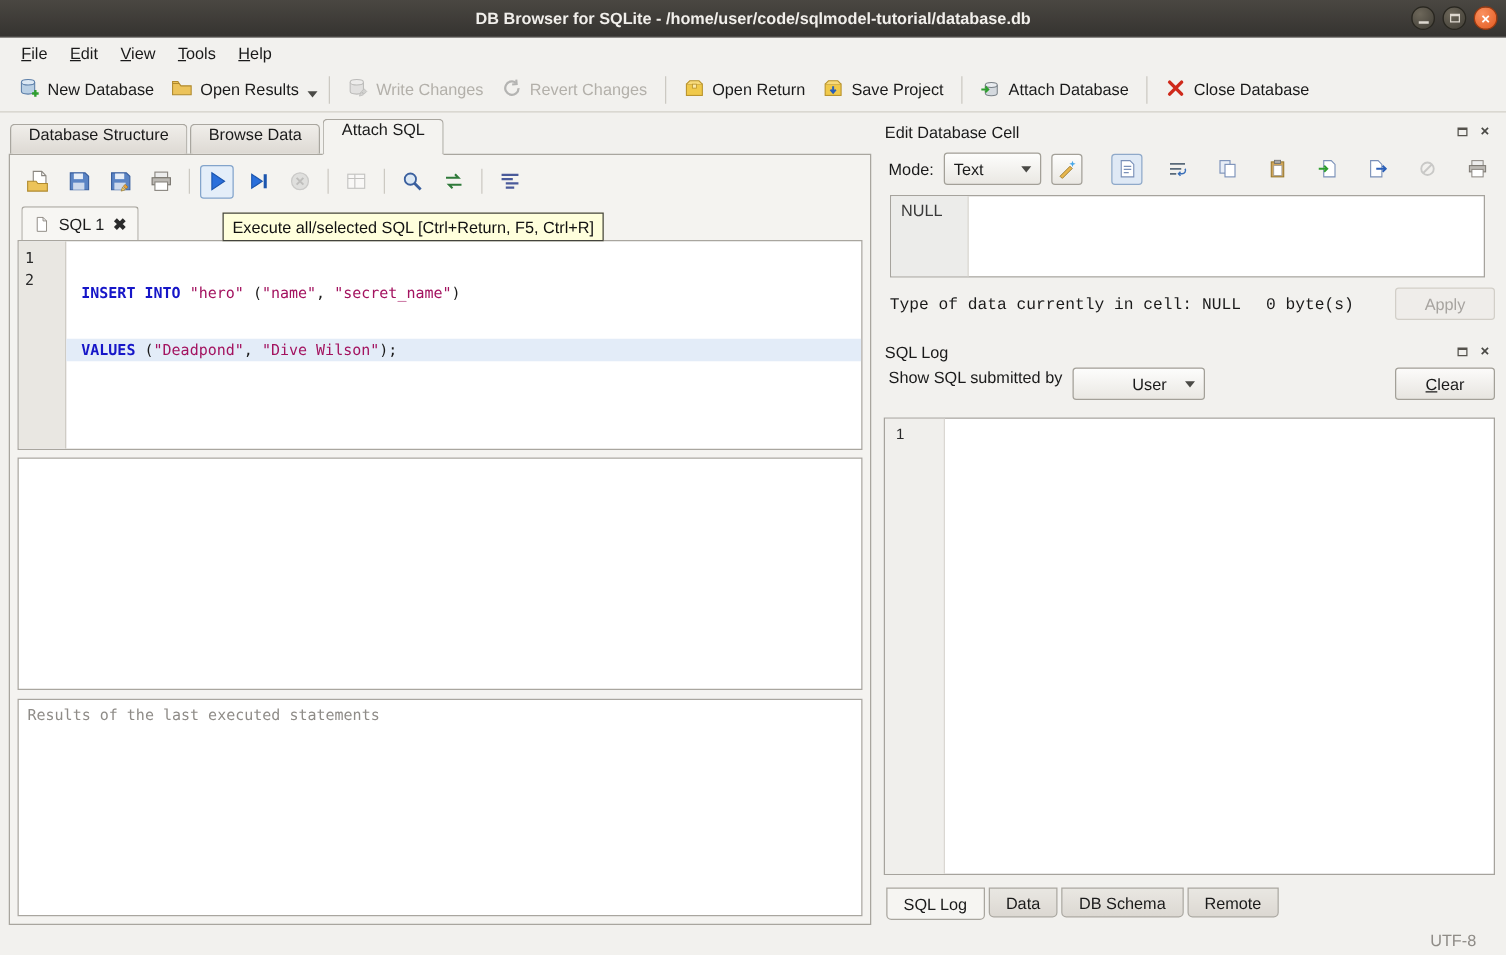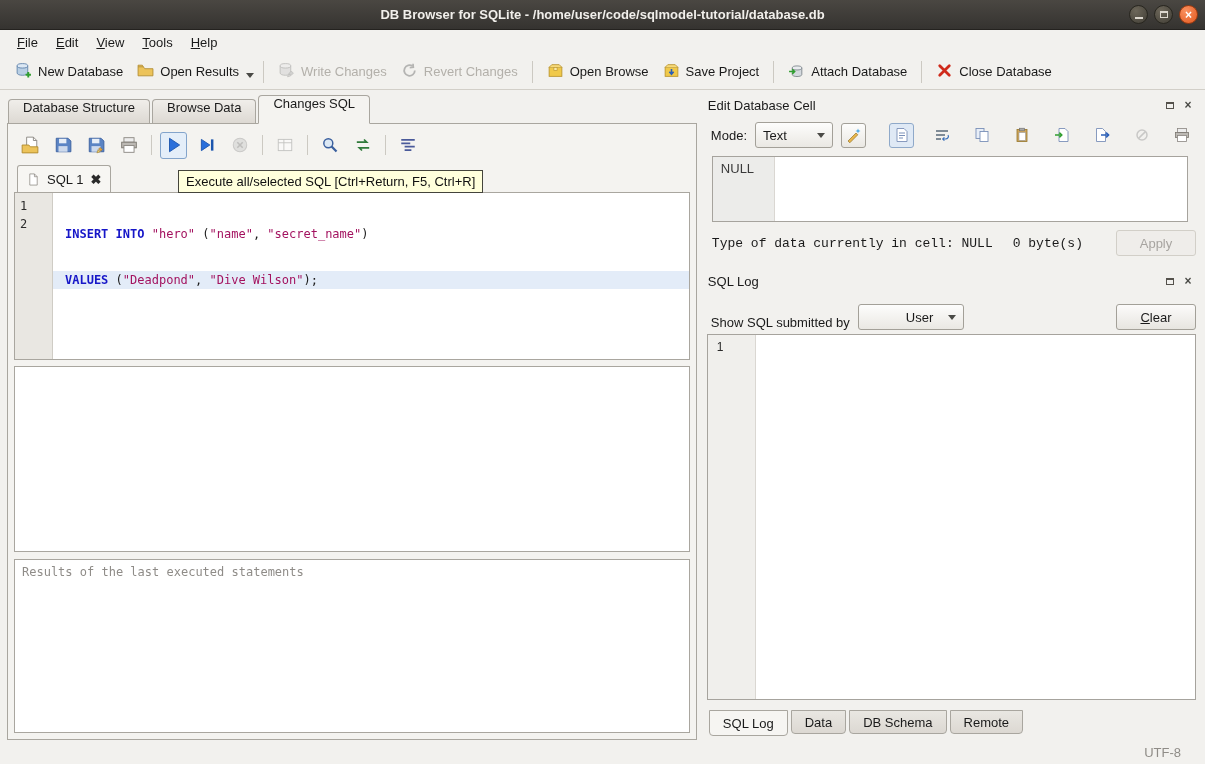--- a/index.html
+++ b/index.html
@@ -101,21 +101,21 @@
 
   .cellbox { height:66px; border:1px solid #a6a39d; background:#fff; margin:2px 8px 0 5px; display:flex; }
   .nullcell { width:62px; background:#ececea; border-right:1px solid #dad7d2; padding:4px 8px; color:#3a3a3a; }
 
   .cellinfo { display:flex; align-items:center; margin:8px 0 0 5px; }
   .cellinfo .texts { flex:1; display:flex; flex-direction:row; gap:20px;font-family:Liberation Mono, monospace; }
   .btn { height:26px; min-width:80px; padding:0 16px; border:1px solid #a3a098; border-radius:3px;
          background:linear-gradient(#fcfbfa,#e7e5e0); display:flex; align-items:center; justify-content:center; }
   .btn.disabled { background:#efedea; color:#a7a4a0; border-color:#d2cfc8; }
 
-  .filter-row { display:flex; align-items:flex-end; height:36px; gap:8px; padding:0 0 0 4px; margin-top:2px; }
+  .filter-row { display:flex; align-items:flex-start; height:36px; gap:8px; padding:0 0 0 4px; margin-top:2px; }
 
   .logbox { flex:1; border:1px solid #a6a39d; background:#fff; margin-top:4px; display:flex; }
   .lgutter { width:48px; background:#f0efec; border-right:1px solid #dad7d2; padding:5px 0 0 9px; font-size:12px; color:#2a2a2a; }
 
   .btabs { display:flex; align-items:flex-start; height:30px; margin-top:10px; padding-left:2px; }
   .btab { padding:0 13px; height:24px; display:flex; align-items:center; margin-right:3px;
           border:1px solid #a9a69f; border-radius:0 0 4px 4px;
           background:linear-gradient(#e9e7e2,#dcd8d2); }
   .btab.active { background:#f6f5f2; height:26px; }
 
@@ -187,21 +187,21 @@
           </svg></span>
       <span>Revert Changes</span>
     </div>
     <span class="tsep"></span>
     <div class="tbtn">
       <span><svg viewBox="0 0 16 16">
             <rect x="2" y="5" width="12" height="8.5" fill="#f0c94a" stroke="#b8922a" stroke-width=".8"></rect>
             <path d="M2 5l2.5-2.5h7L14 5" fill="#f7da7a" stroke="#b8922a" stroke-width=".8"></path>
             <rect x="6.5" y="5" width="3" height="3" fill="#fbe9a8" stroke="#b8922a" stroke-width=".6"></rect>
           </svg></span>
-      <span>Open Browse</span>
+      <span>Open Return</span>
     </div>
     <div class="tbtn">
       <span><svg viewBox="0 0 16 16">
             <rect x="2" y="5" width="12" height="8.5" fill="#f0c94a" stroke="#b8922a" stroke-width=".8"></rect>
             <path d="M2 5l2.5-2.5h7L14 5" fill="#f7da7a" stroke="#b8922a" stroke-width=".8"></path>
             <path d="M8 6.5v4.5M6 9.2L8 11.5l2-2.3" fill="none" stroke="#2a5fb8" stroke-width="1.5"></path>
           </svg></span>
       <span>Save Project</span>
     </div>
     <span class="tsep"></span>
@@ -226,21 +226,21 @@
 
     <div class="left-pane">
       <div class="tabs">
         <div class="tab">
             <span>Database Structure</span>
           </div>
         <div class="tab">
             <span>Browse Data</span>
           </div>
         <div class="tab active">
-            <span>Changes SQL</span>
+            <span>Attach SQL</span>
           </div>
       </div>
       <div class="panel">
 
         <div class="etb">
           <div class="ibtn">
               <svg viewBox="0 0 16 16">
                 <path d="M5 1h6l3 3v8H5z" fill="#fff" stroke="#8a8680" stroke-width=".8"></path>
                 <path d="M11 1v3h3" fill="none" stroke="#8a8680" stroke-width=".8"></path>
                 <path d="M1 8h6l1.2 1.6H15V15H1z" fill="#ecc35a" stroke="#b08a2e" stroke-width=".8"></path>

